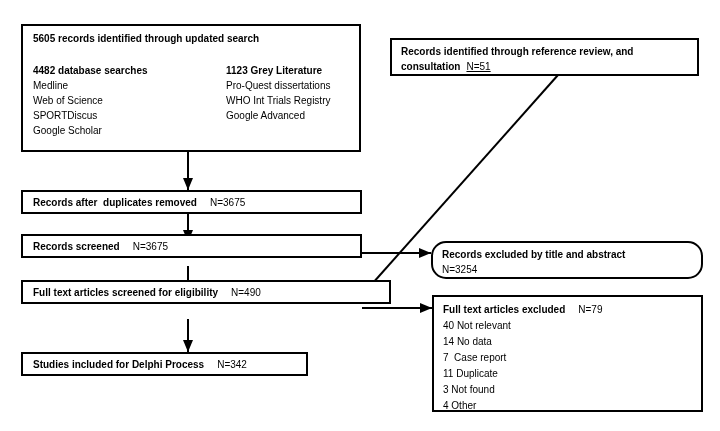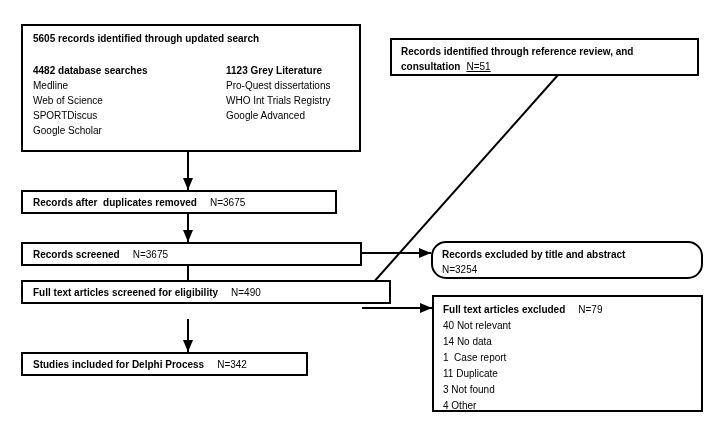--- a/index.html
+++ b/index.html
@@ -30,22 +30,22 @@
   #box-search .cols { display: flex; }
   #box-search .col1 { width: 193px; }
   #box-search .col2 { flex: 1; }
   .col-heading { font-weight: bold; }
 
   
   #box-reference { left: 390px; top: 38px; width: 309px; height: 38px; padding: 4px 9px; }
   #box-reference .n { margin-left: 6px; text-decoration: underline; }
 
   
-  #box-duplicates { left: 21px; top: 190px; width: 316px; height: 24px; }
-  #box-screened   { left: 21px; top: 242px; width: 341px; height: 24px; }
+  #box-duplicates { left: 21px; top: 190px; width: 341px; height: 24px; }
+  #box-screened   { left: 21px; top: 234px; width: 341px; height: 24px; }
   #box-fulltext   { left: 21px; top: 280px; width: 370px; height: 24px; }
   #box-included   { left: 21px; top: 352px; width: 287px; height: 24px; }
 
   
   #box-excl-title { left: 431px; top: 241px; width: 272px; height: 38px; padding: 4px 9px; border-radius: 15px; }
   #box-excl-title .lbl { font-weight: bold; display: block; }
   #box-excl-full  { left: 432px; top: 295px; width: 271px; height: 117px; padding: 5px 9px; line-height: 16px; }
   #box-excl-full .reason { font-weight: normal; }
 
   #arrow-layer { position: absolute; left: 0; top: 0; z-index: 0; }
@@ -116,17 +116,17 @@
   <span class="lbl t">Records excluded by title and abstract</span>
   <span class="t">N=3254</span>
 </div>
 
 <div class="box" id="box-excl-full">
   <div>
     <span class="bold t">Full text articles excluded</span><span class="n t">N=79</span>
   </div>
   <div class="reason t">40 Not relevant</div>
   <div class="reason t">14 No data</div>
-  <div class="reason t">1  Case report</div>
+  <div class="reason t">7  Case report</div>
   <div class="reason t">11 Duplicate</div>
   <div class="reason t">3 Not found</div>
   <div class="reason t">4 Other</div>
 </div>
 
 </body></html>

